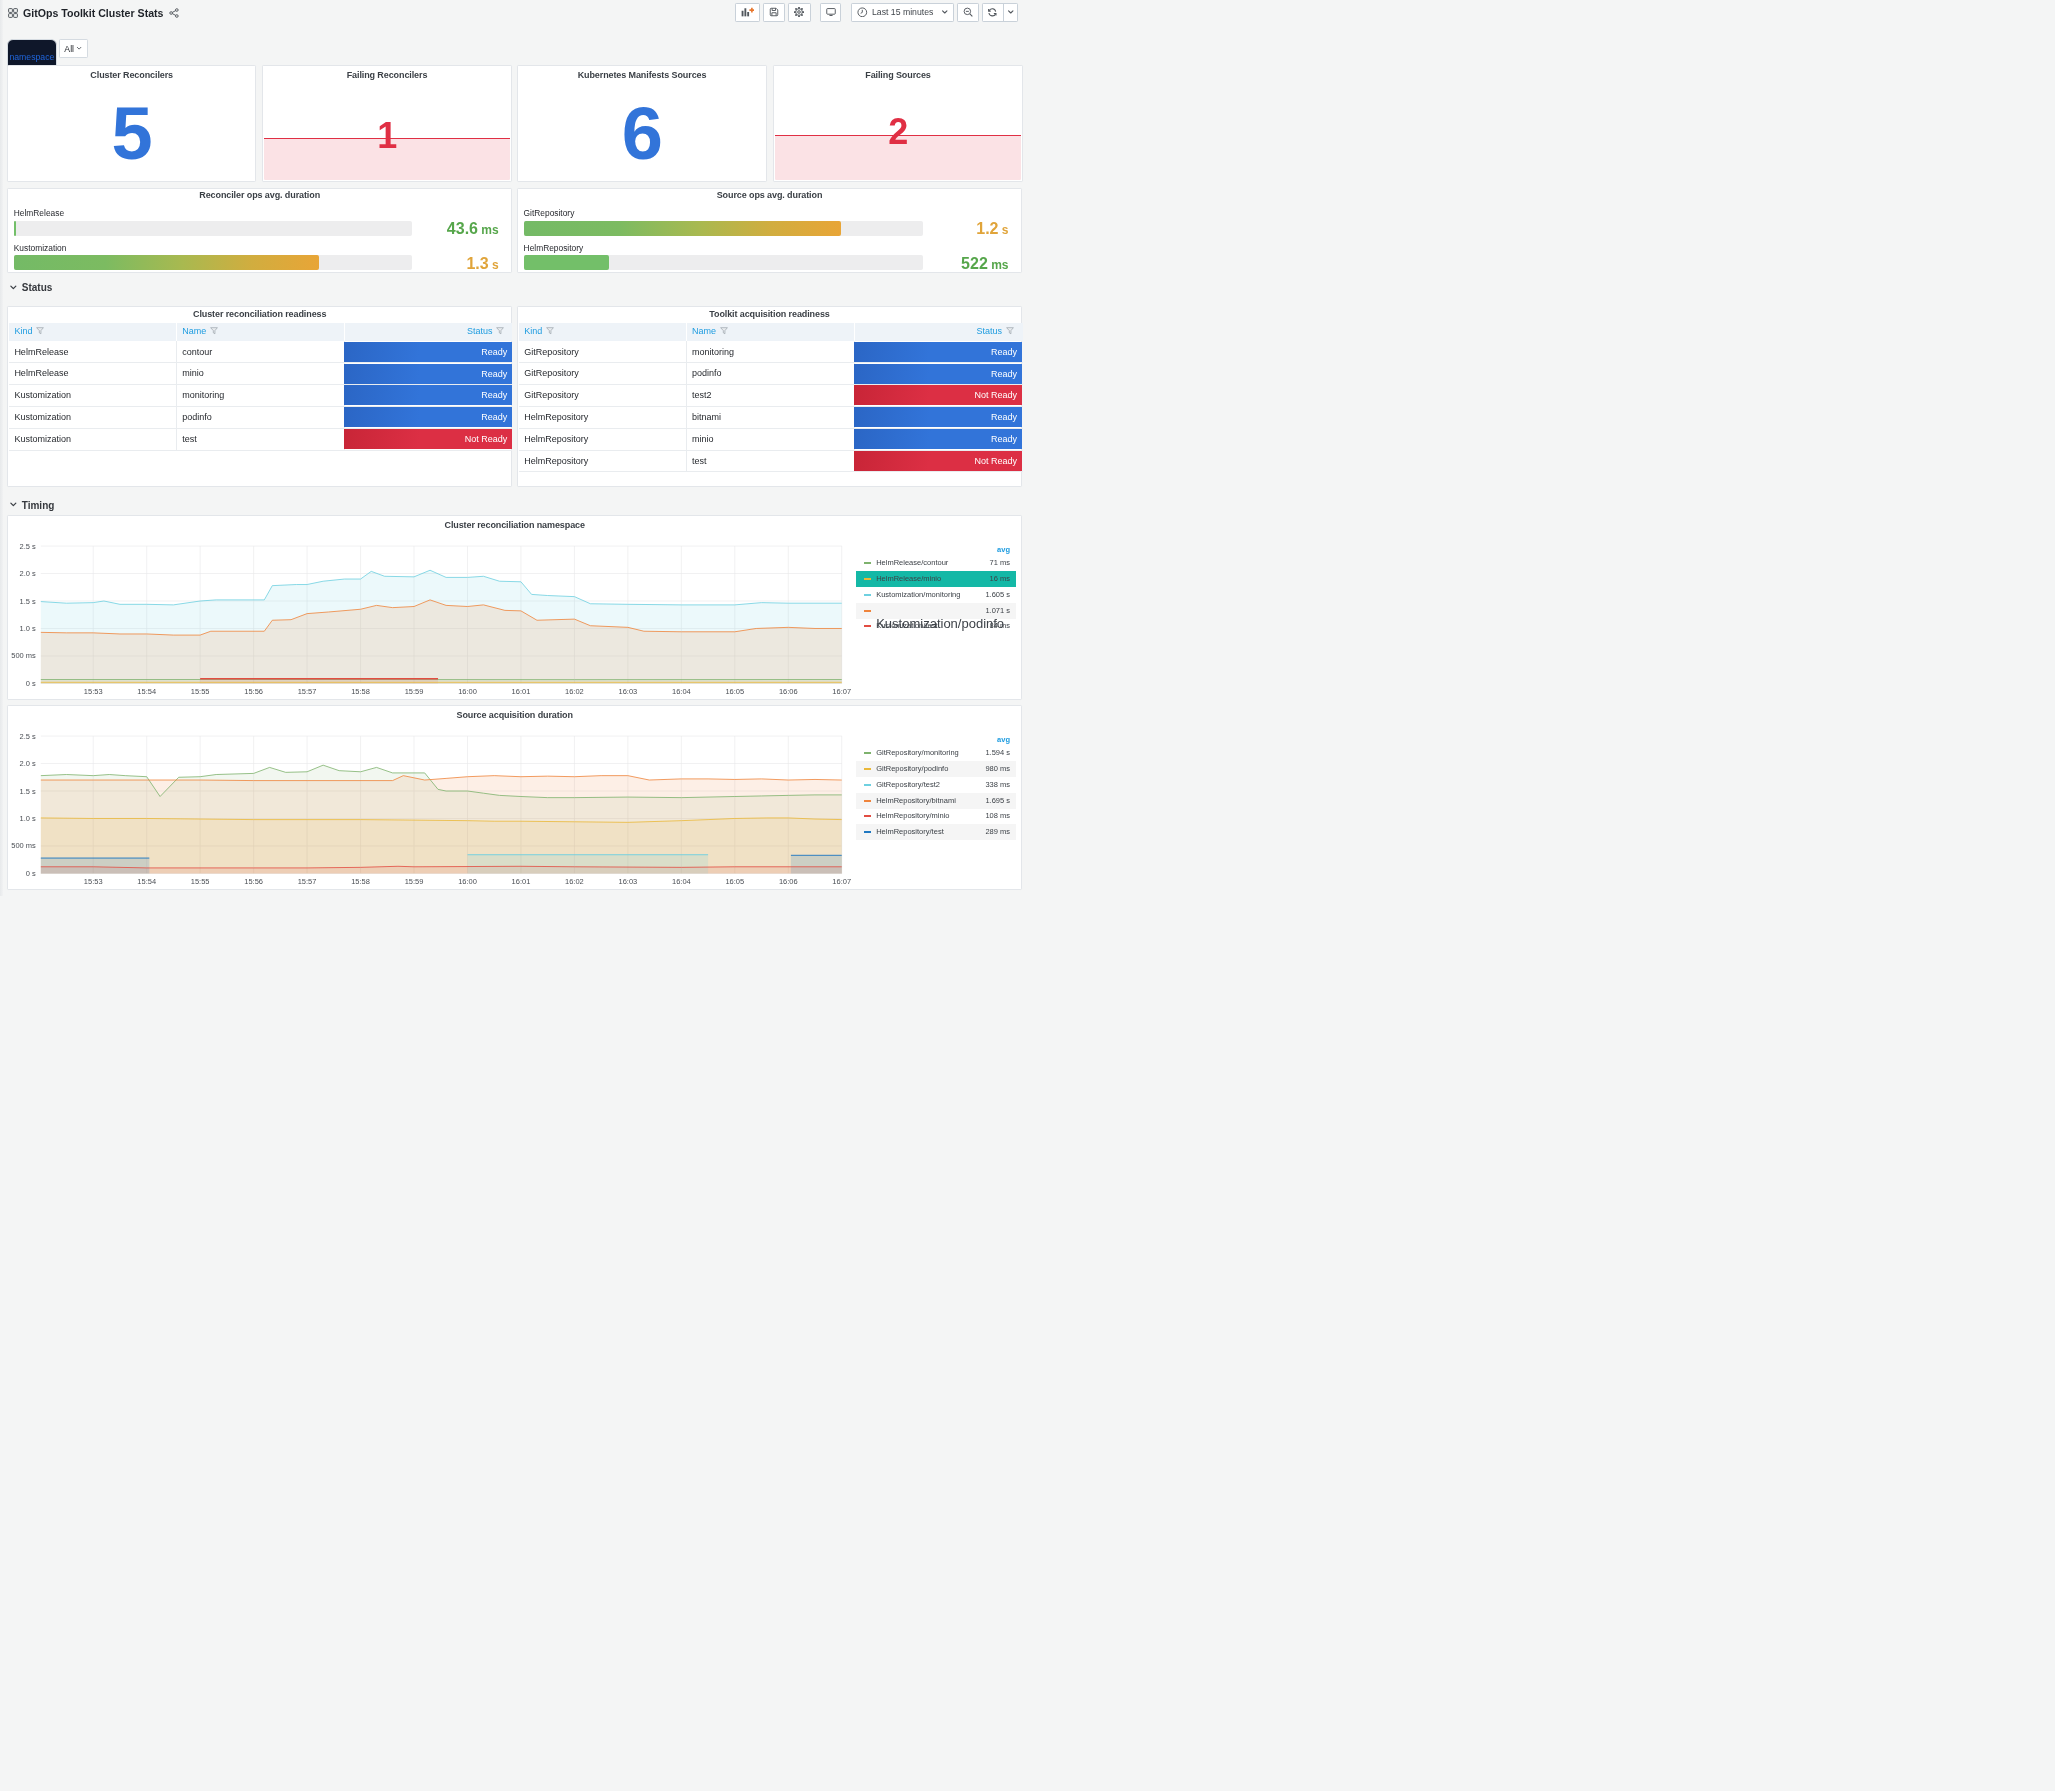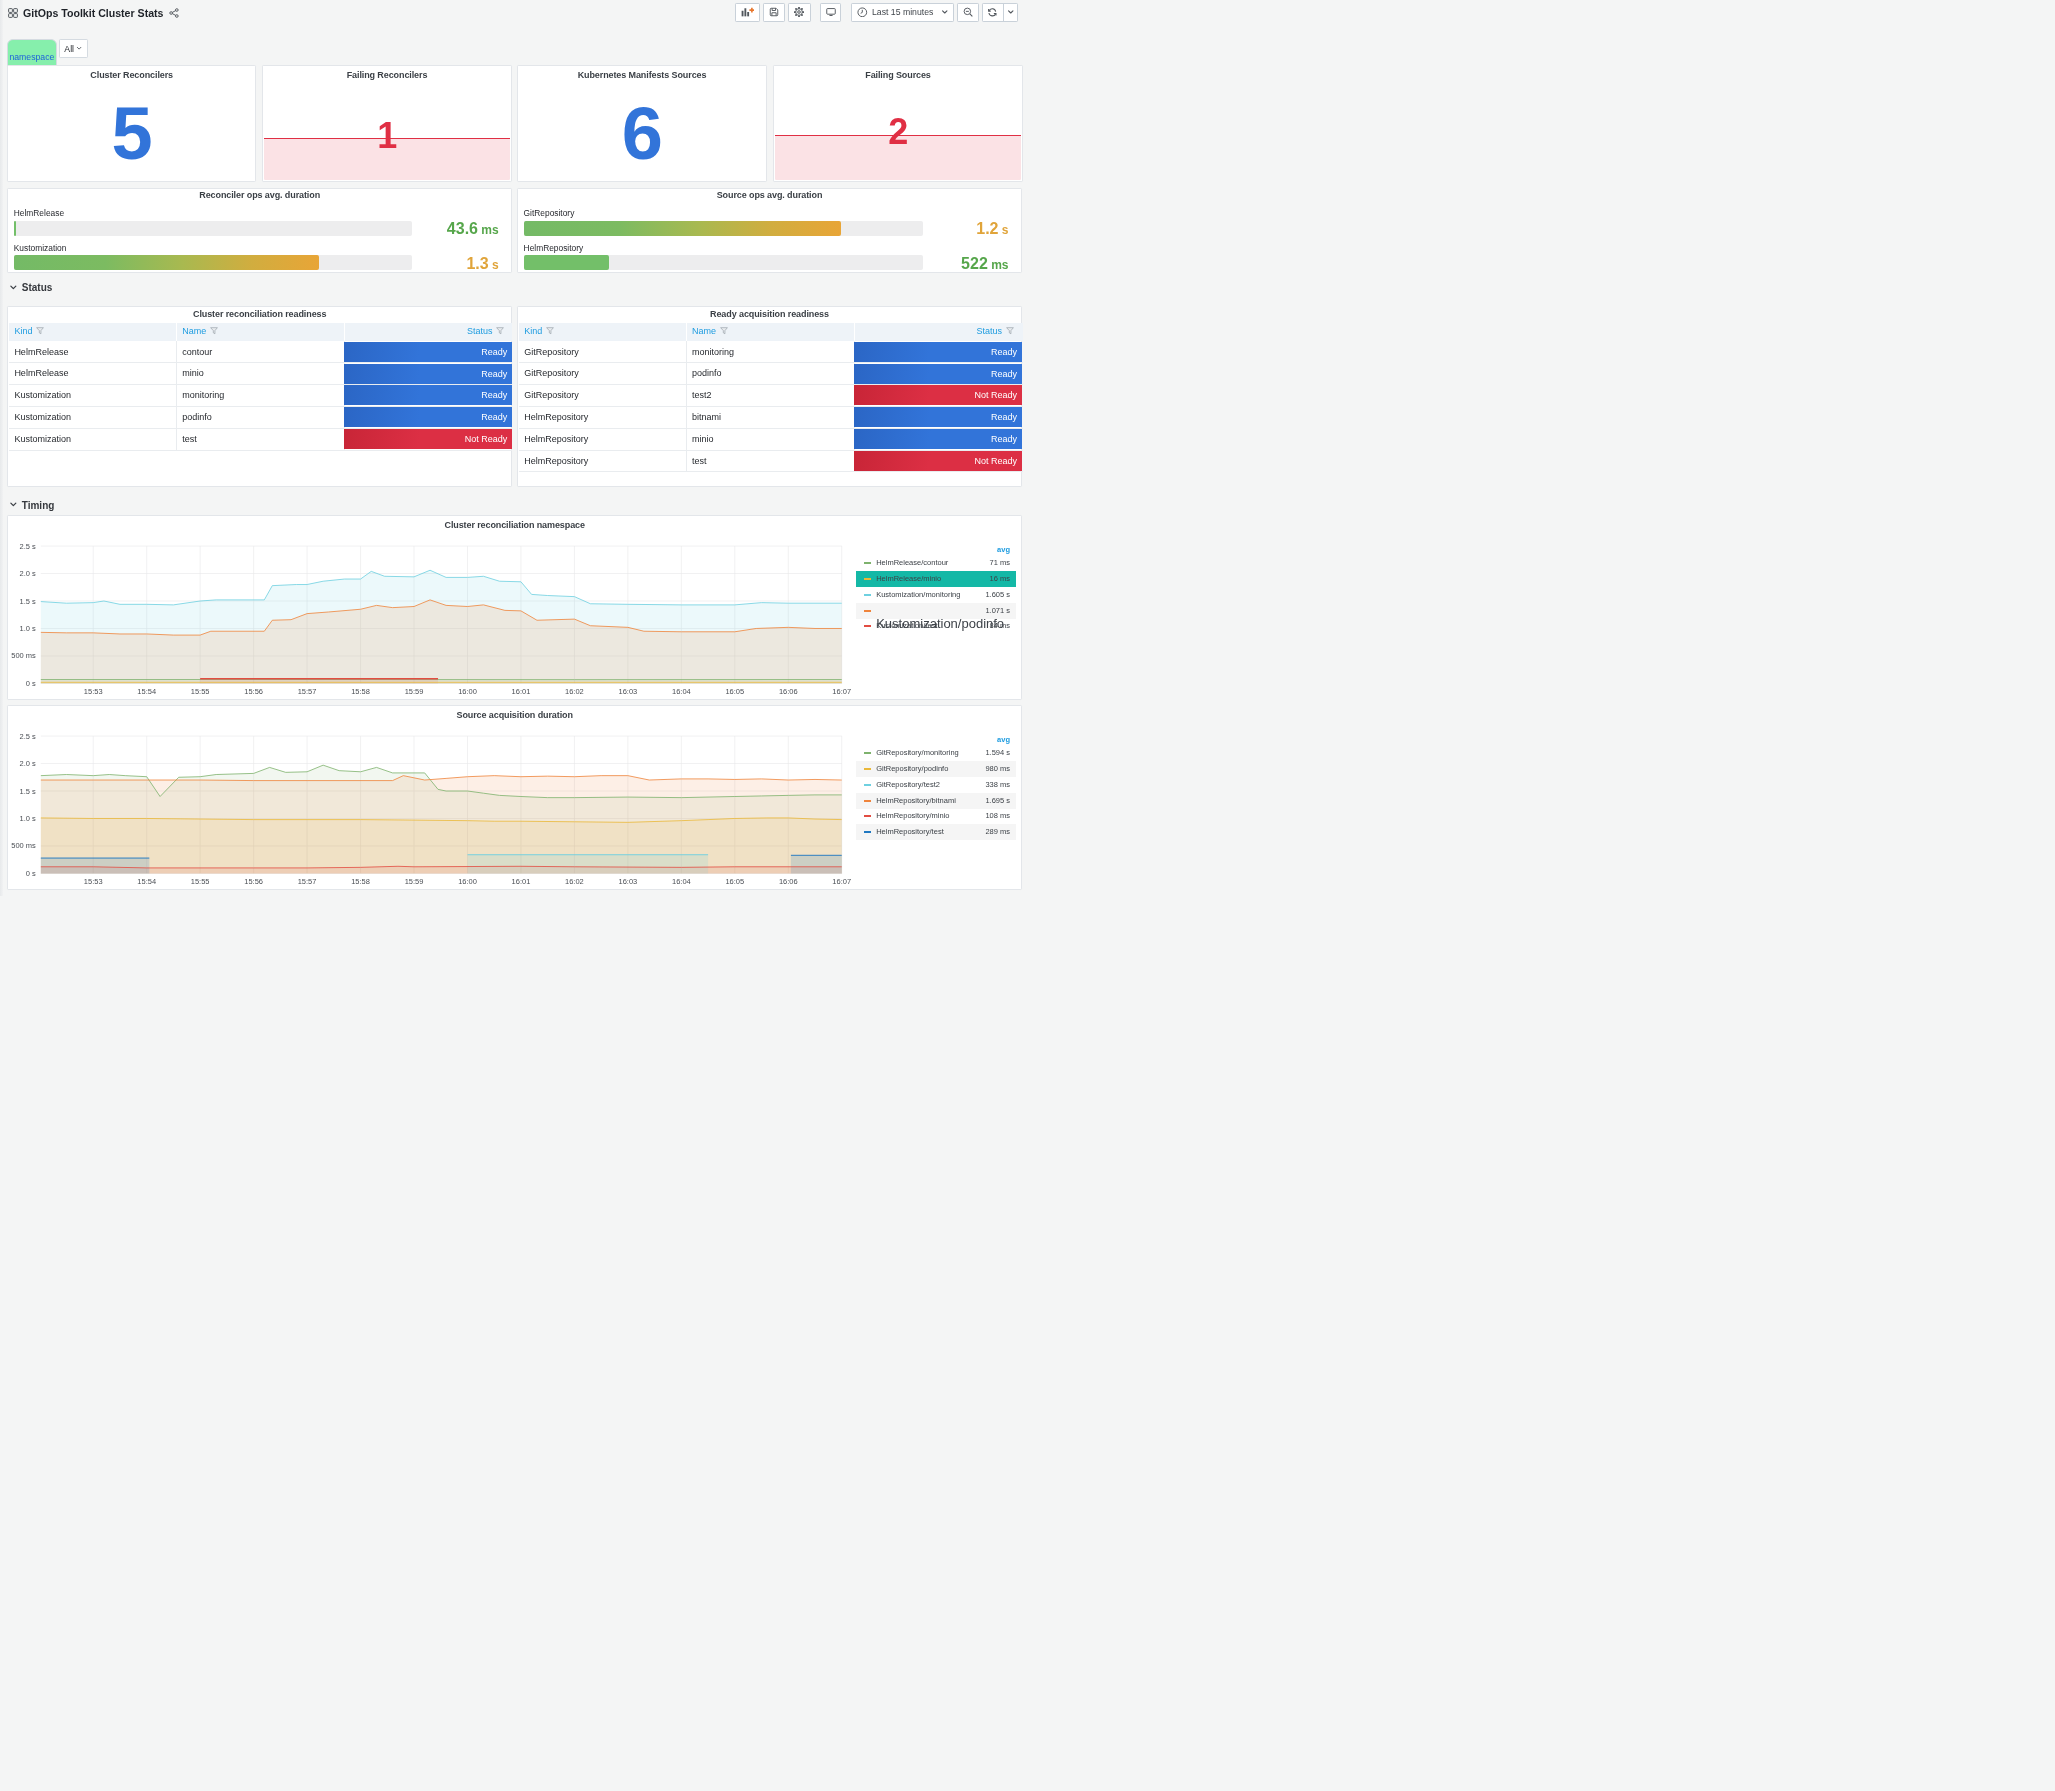--- a/index.html
+++ b/index.html
@@ -85,21 +85,21 @@
       <path d="M13.8 10.8A5.6 5.6 0 013.1 9.6" stroke="#51565c" stroke-width="1.7" fill="none"></path>
       <path d="M2.6 3.2v3.4H6" stroke="#51565c" stroke-width="1.7" fill="none"></path>
       <path d="M14.4 13.8v-3.4H11" stroke="#51565c" stroke-width="1.7" fill="none"></path>
     </svg>
   </div>
 <div style="position:absolute;left:1004px;top:2.5px;width:14.4px;height:19px;display:flex;align-items:center;justify-content:center">
     <svg width="7.5" height="7.5" viewBox="0 0 12 12" fill="none">
       <path d="M2.5 4.5l3.5 3.5 3.5-3.5" stroke="#51565c" stroke-width="1.7" stroke-linecap="round" stroke-linejoin="round"></path>
     </svg>
   </div>
-<div style="position:absolute;left:6.9px;top:39px;height:36px;background:#86efac;border:0.6px solid #d5dbe1;border-radius:6px;box-sizing:border-box;width:50px;display:flex;align-items:center;justify-content:center;font-size:8.7px;font-weight:500;color:#2064d9;box-sizing:border-box">namespace</div>
+<div style="position:absolute;left:6.9px;top:39px;height:36px;background:#0f172a;border:0.6px solid #d5dbe1;border-radius:6px;box-sizing:border-box;width:50px;display:flex;align-items:center;justify-content:center;font-size:8.7px;font-weight:500;color:#2064d9;box-sizing:border-box">namespace</div>
 <div style="position:absolute;left:59px;top:39px;height:19px;width:29px;background:#fff;border:0.6px solid #d5dbe1;border-radius:1.2px;box-sizing:border-box;display:flex;align-items:center;justify-content:center;font-size:8.7px;color:#26292e">All&nbsp;<svg width="6.2" height="6.2" viewBox="0 0 12 12">
       <path d="M2.5 4.5l3.5 3.5 3.5-3.5" stroke="#51565c" stroke-width="1.7" fill="none" stroke-linecap="round"></path>
     </svg></div>
 <div class="panel" style="left:7.2px;top:65px;width:249px;height:117px">
     <div class="ptitle" style="top:4.4px">Cluster Reconcilers</div>
     <div style="position:absolute;left:0;right:0;top:29px;height:76px;display:flex;align-items:center;justify-content:center;font-size:74px;font-weight:700;color:#3274d9;letter-spacing:-0.6px">5</div>
   </div>
 <div class="panel" style="left:262px;top:65px;width:250px;height:117px">
     <div class="ptitle" style="top:4.4px">Failing Reconcilers</div>
     <div style="position:absolute;left:0.6px;right:0.6px;top:72px;bottom:0.6px;background:rgba(224,47,68,0.14);border-top:0.9px solid #e02f44;border-radius:0 0 1.2px 1.2px"></div>
@@ -178,21 +178,21 @@
     <div class="td" style="left:174px;top:105px">podinfo</div>
     <div style="position:absolute;left:336px;top:100px;width:168px;height:20px;background:linear-gradient(100deg,#2b66c5,#3274d9 45%,#3274d9);color:#fff;font-size:9px;line-height:20px;text-align:right;padding-right:5px;box-sizing:border-box">Ready</div>
     <div style="position:absolute;left:0.6px;top:143px;width:503px;height:0.6px;background:#e9ecef"></div>
     <div style="position:absolute;left:168px;top:121px;width:0.6px;height:22px;background:#e9ecef"></div>
     <div style="position:absolute;left:336px;top:121px;width:0.6px;height:22px;background:#e9ecef"></div>
     <div class="td" style="left:6.2px;top:127px">Kustomization</div>
     <div class="td" style="left:174px;top:127px">test</div>
     <div style="position:absolute;left:336px;top:122px;width:168px;height:20px;background:linear-gradient(100deg,#c82537,#dc2f44 45%,#dc2f44);color:#fff;font-size:9px;line-height:20px;text-align:right;padding-right:5px;box-sizing:border-box">Not Ready</div>
   </div>
 <div class="panel" style="left:517px;top:306px;width:505px;height:181px">
-    <div class="ptitle" style="top:1.9px">Ready acquisition readiness</div>
+    <div class="ptitle" style="top:1.9px">Toolkit acquisition readiness</div>
     <div style="position:absolute;left:0.6px;top:16px;width:504px;height:18px;background:#eef3f8"></div>
     <div style="position:absolute;left:168px;top:16px;width:1.2px;height:18px;background:#fff"></div>
     <div style="position:absolute;left:336px;top:16px;width:1.2px;height:18px;background:#fff"></div>
     <div class="th" style="left:6.2px;top:19px">Kind<svg width="8" height="7.5" viewBox="0 0 13 12" style="vertical-align:-0.6px;margin-left:3.7px">
         <path d="M1 1h11L8 5.8V11l-2.6-1.6V5.8L1 1z" fill="#e9ecef" stroke="#9fa7ae" stroke-width="1.2" stroke-linejoin="round"></path>
       </svg></div>
     <div class="th" style="left:174px;top:19px">Name<svg width="8" height="7.5" viewBox="0 0 13 12" style="vertical-align:-0.6px;margin-left:3.7px">
         <path d="M1 1h11L8 5.8V11l-2.6-1.6V5.8L1 1z" fill="#e9ecef" stroke="#9fa7ae" stroke-width="1.2" stroke-linejoin="round"></path>
       </svg></div>
     <div class="th" style="right:7.2px;top:19px;">Status<svg width="8" height="7.5" viewBox="0 0 13 12" style="vertical-align:-0.6px;margin-left:3.7px">

